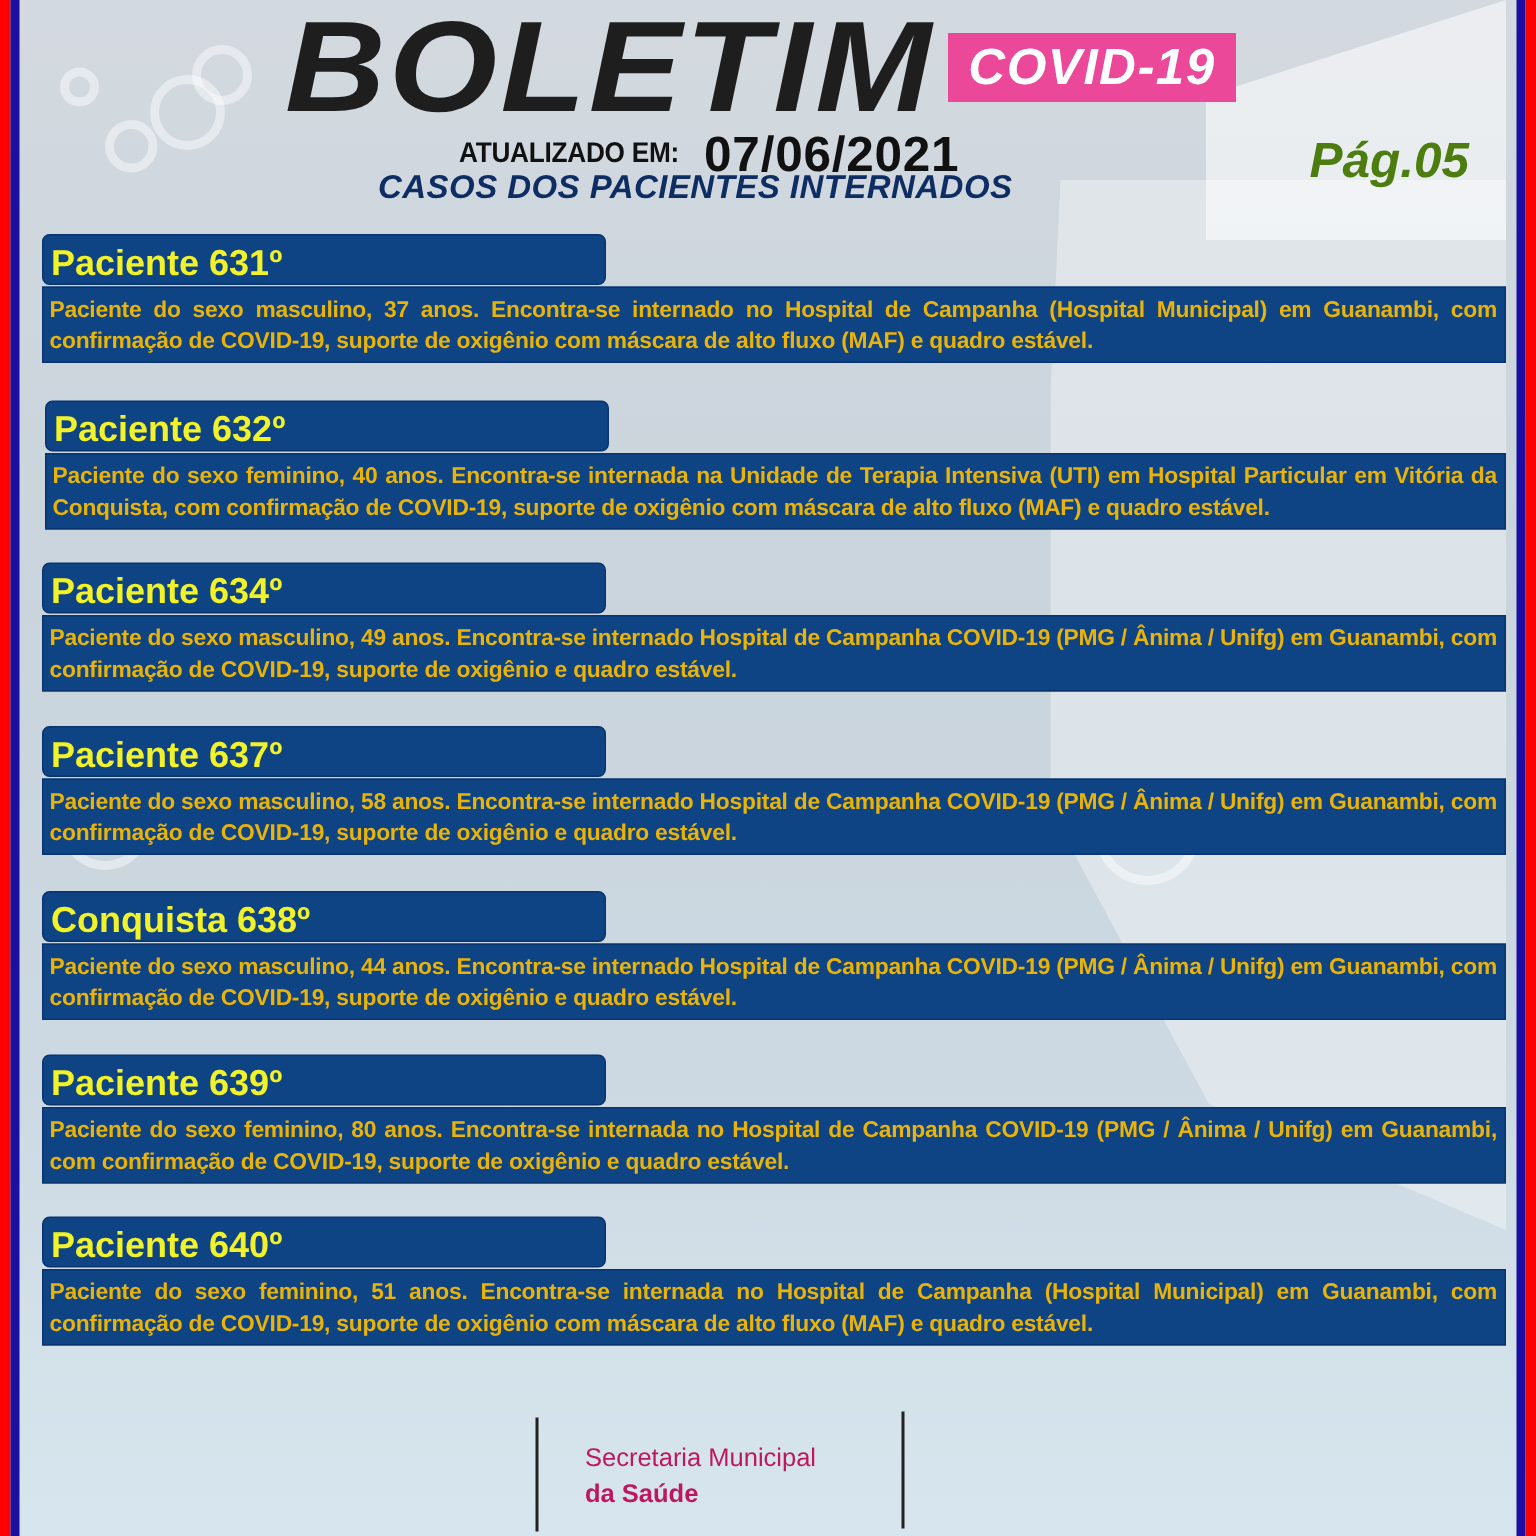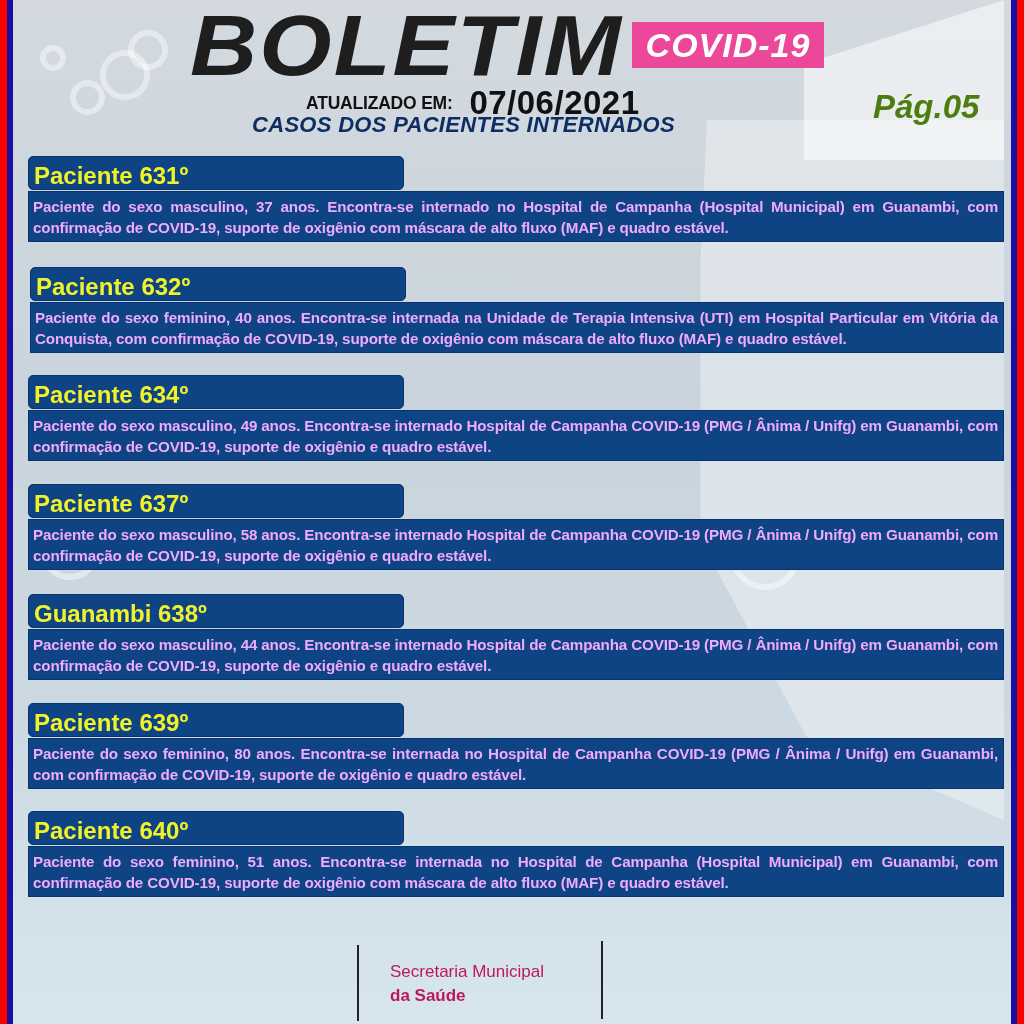--- a/index.html
+++ b/index.html
@@ -69,21 +69,21 @@
   .card { position: absolute; left: 0; width: 976px; }
   .card-head {
     position: absolute; left: 0; top: 0; width: 376px; height: 34px;
     background: #0e4384; border-radius: 5px;
     color: #f2f22a; font-weight: bold; font-size: 24px;
     padding: 5px 0 0 5px;
     border: 1px solid #0a3470;
   }
   .card-body {
     position: absolute; left: 0; top: 35px; width: 976px; height: 51px;
-    background: #0e4384; color: #f0abfc;
+    background: #0e4384; color: #eab308;
     font-weight: bold; font-size: 15.2px; line-height: 21px;
     padding: 4px 5px 0 4px;
     text-align: justify;
     border: 1px solid #0a3470;
     letter-spacing: -0.15px;
   }
 
   
   .footer { position: absolute; left: 0; top: 925px; width: 1024px; height: 99px; }
   .logo { position: absolute; left: 214px; top: 6px; width: 118px; height: 93px; }
@@ -145,21 +145,21 @@
   </div>
   <div class="card" style="top:219px;">
     <div class="card-head">Paciente 634º</div>
     <div class="card-body">Paciente do sexo masculino, 49 anos. Encontra-se internado Hospital de Campanha COVID-19 (PMG / Ânima / Unifg) em Guanambi, com confirmação de COVID-19, suporte de oxigênio e quadro estável.</div>
   </div>
   <div class="card" style="top:328px;">
     <div class="card-head">Paciente 637º</div>
     <div class="card-body">Paciente do sexo masculino, 58 anos. Encontra-se internado Hospital de Campanha COVID-19 (PMG / Ânima / Unifg) em Guanambi, com confirmação de COVID-19, suporte de oxigênio e quadro estável.</div>
   </div>
   <div class="card" style="top:438px;">
-    <div class="card-head">Guanambi 638º</div>
+    <div class="card-head">Conquista 638º</div>
     <div class="card-body">Paciente do sexo masculino, 44 anos. Encontra-se internado Hospital de Campanha COVID-19 (PMG / Ânima / Unifg) em Guanambi, com confirmação de COVID-19, suporte de oxigênio e quadro estável.</div>
   </div>
   <div class="card" style="top:547px;">
     <div class="card-head">Paciente 639º</div>
     <div class="card-body">Paciente do sexo feminino, 80 anos. Encontra-se internada no Hospital de Campanha COVID-19 (PMG / Ânima / Unifg) em Guanambi, com confirmação de COVID-19, suporte de oxigênio e quadro estável.</div>
   </div>
   <div class="card" style="top:655px;">
     <div class="card-head">Paciente 640º</div>
     <div class="card-body">Paciente do sexo feminino, 51 anos. Encontra-se internada no Hospital de Campanha (Hospital Municipal) em Guanambi, com confirmação de COVID-19, suporte de oxigênio com máscara de alto fluxo (MAF) e quadro estável.</div>
   </div>

